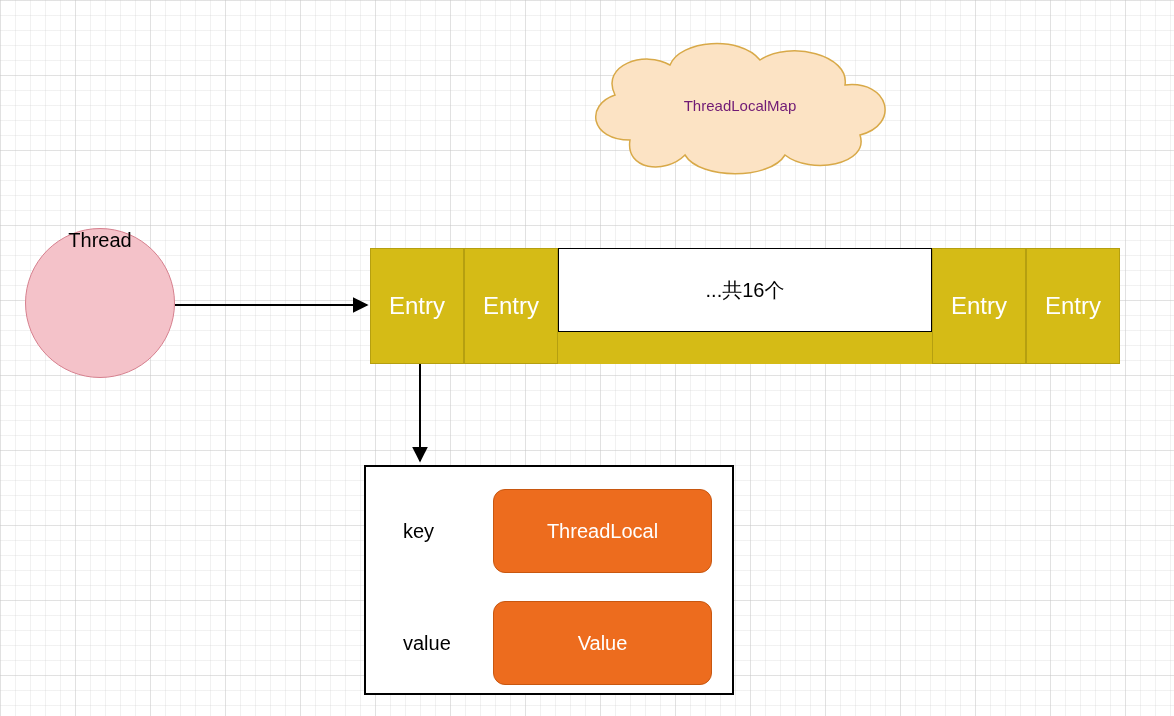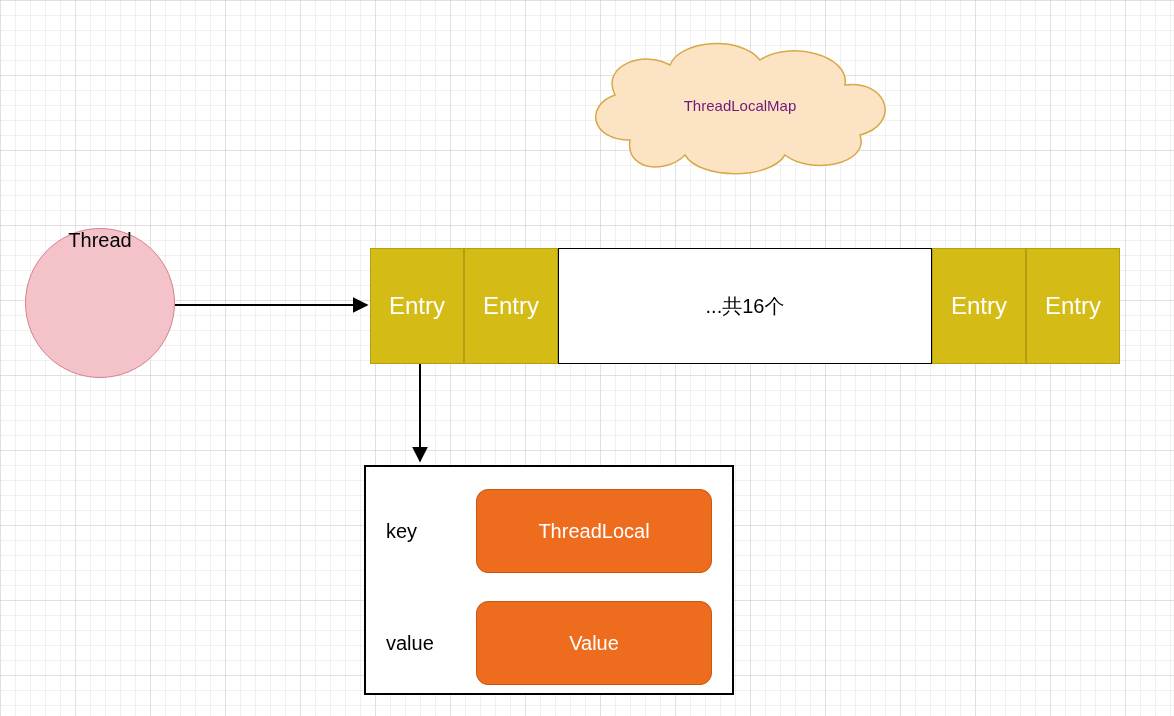--- a/index.html
+++ b/index.html
@@ -66,21 +66,21 @@
       border: 1px solid #b59f10;
       display: flex;
       align-items: center;
       justify-content: center;
       color: #fff;
       font-size: 24px;
       font-weight: 500;
     }
     .middle-box {
       flex: 1;
-      height: 116px;
+      height: 84px;
       background: #fff;
       border: 1px solid #000;
       display: flex;
       align-items: center;
       justify-content: center;
       font-size: 20px;
       color: #000;
     }
 
     .detail-box {
@@ -97,20 +97,21 @@
       gap: 28px;
     }
     .detail-row {
       display: flex;
       align-items: center;
     }
     .detail-label {
       width: 90px;
       font-size: 20px;
       color: #000;
+      margin-left: 17px;
     }
     .detail-pill {
       flex: 1;
       height: 84px;
       background: #ed6c1e;
       border: 1px solid #c85710;
       border-radius: 12px;
       display: flex;
       align-items: center;
       justify-content: center;

